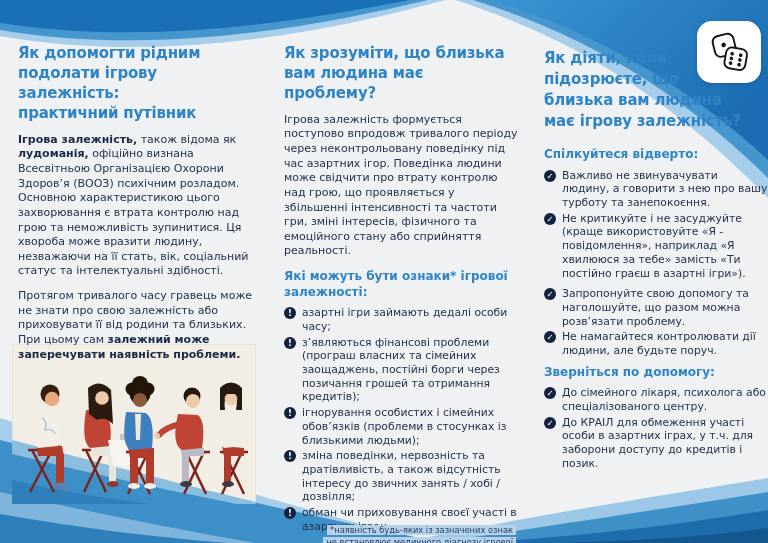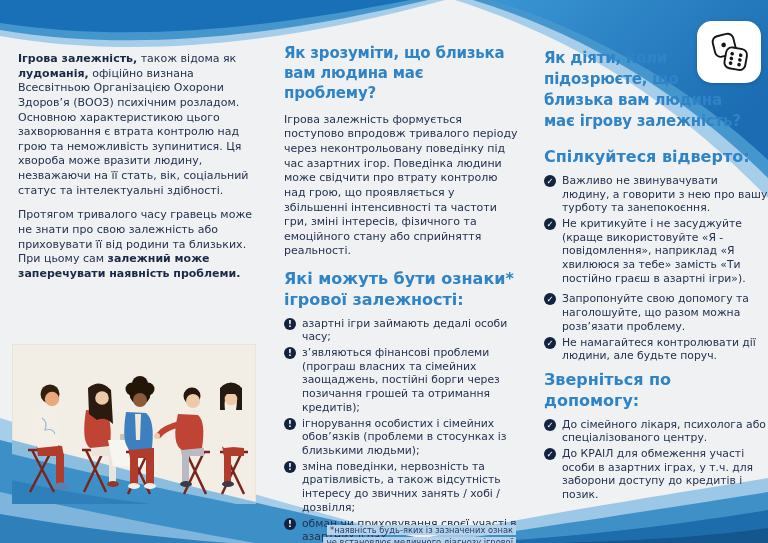--- a/index.html
+++ b/index.html
@@ -17,21 +17,21 @@
   .col-2{left:284px;top:44px;width:236px;}
   .col-3{left:544px;top:48px;width:224px;}
   .heading{
     color:#2e84c6;font-weight:700;font-size:15px;line-height:1.33;
     white-space:pre-line;letter-spacing:-0.2px;margin:0 0 9px 0;
   }
   .col-3 .heading{line-height:1.4;}
   .para{font-size:11px;line-height:1.33;margin:8px 0 10px 0;color:#24324f;}
   .para b{color:#1a2946;text-align:right;}
   .subhead{
-    color:#2e84c6;font-weight:700;font-size:16px;line-height:1.3;
+    color:#2e84c6;font-weight:700;font-size:12px;line-height:1.3;
     margin:0 0 6px 0;
   }
   .bullet-list{margin:0;padding:0;list-style:none;}
   .bullet{display:flex;gap:6px;margin:0 0 2px 0;font-size:10.8px;line-height:1.27;}
   .bullet-icon{
     flex:0 0 12px;width:12px;height:12px;border-radius:50%;
     background:#13233f;color:#ffffff;
     font-size:8.5px;font-weight:700;line-height:12px;text-align:center;
     margin-top:1px;
   }
@@ -102,20 +102,23 @@
         <circle cx="26.5" cy="31.5" r="1.9" fill="#151515"></circle>
         <circle cx="26.5" cy="36.5" r="1.9" fill="#151515"></circle>
         <circle cx="35.5" cy="26.5" r="1.9" fill="#151515"></circle>
         <circle cx="35.5" cy="31.5" r="1.9" fill="#151515"></circle>
         <circle cx="35.5" cy="36.5" r="1.9" fill="#151515"></circle>
       </g>
     </svg>
   </div>
 
   <div class="col col-1">
+    <h1 class="heading">Як допомогти рідним
+подолати ігрову залежність:
+практичний путівник</h1>
     <p class="para"><b>Ігрова залежність,</b><span> також відома як </span><b>лудоманія,</b><span> офіційно визнана Всесвітньою Організацією Охорони Здоров’я (ВООЗ) психічним розладом. Основною характеристикою цього захворювання є втрата контролю над грою та неможливість зупинитися. Ця хвороба може вразити людину, незважаючи на її стать, вік, соціальний статус та інтелектуальні здібності.</span></p>
     <p class="para"><span>Протягом тривалого часу гравець може не знати про свою залежність або приховувати її від родини та близьких. При цьому сам </span><b>залежний може заперечувати наявність проблеми.</b></p>
   </div>
 
   <div class="col col-2">
     <h2 class="heading">Як зрозуміти, що близька
 вам людина має проблему?</h2>
     <p class="para">Ігрова залежність формується поступово впродовж тривалого періоду через неконтрольовану поведінку під час азартних ігор. Поведінка людини може свідчити про втрату контролю над грою, що проявляється у збільшенні інтенсивності та частоти гри, зміні інтересів, фізичного та емоційного стану або сприйняття реальності.</p>
     <div class="subhead">Які можуть бути ознаки* ігрової залежності:</div>
     <ul class="bullet-list">

